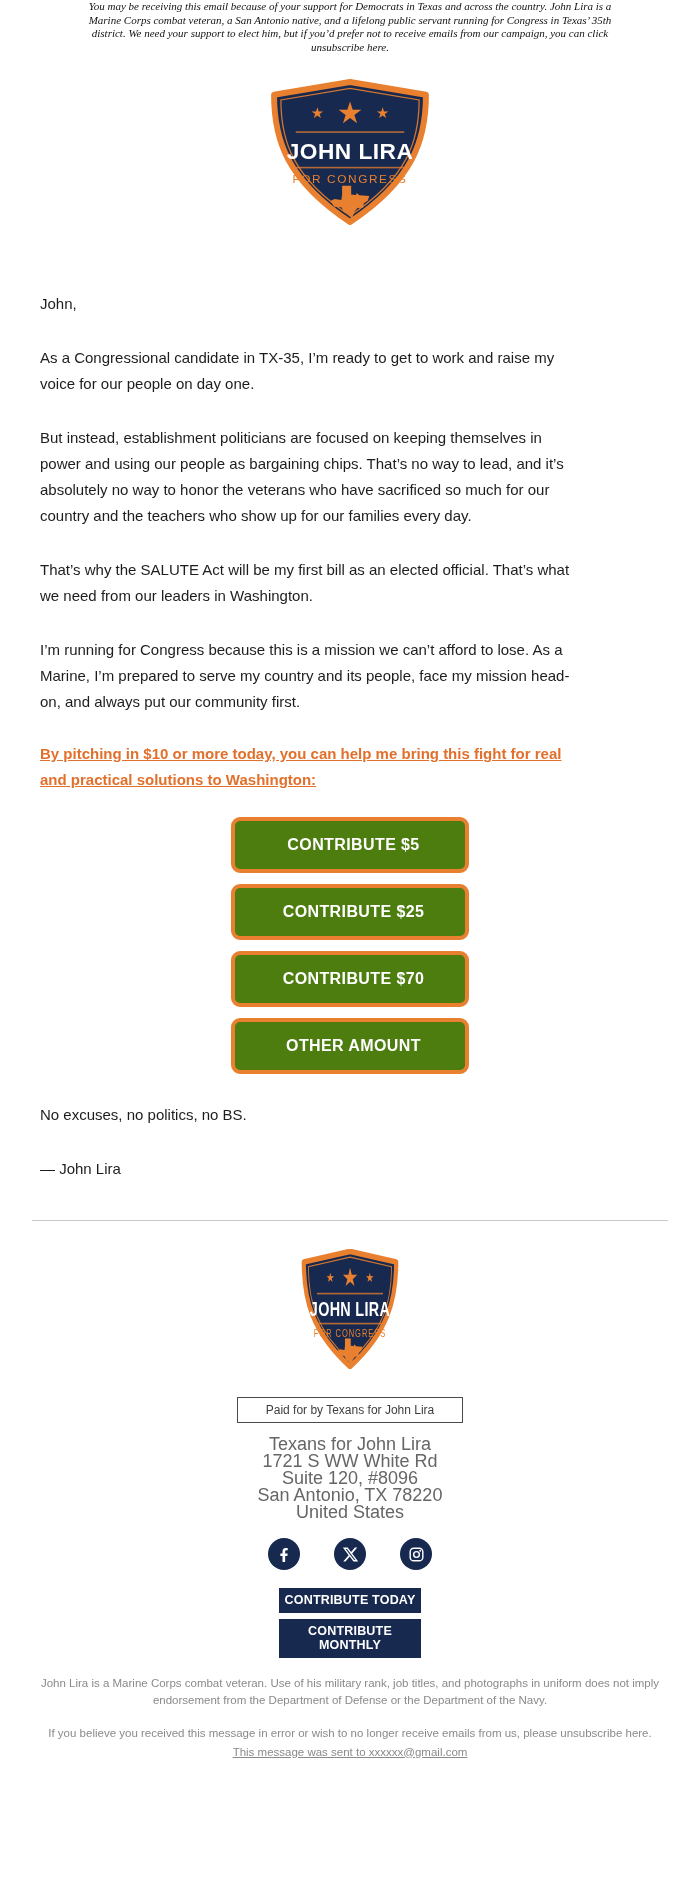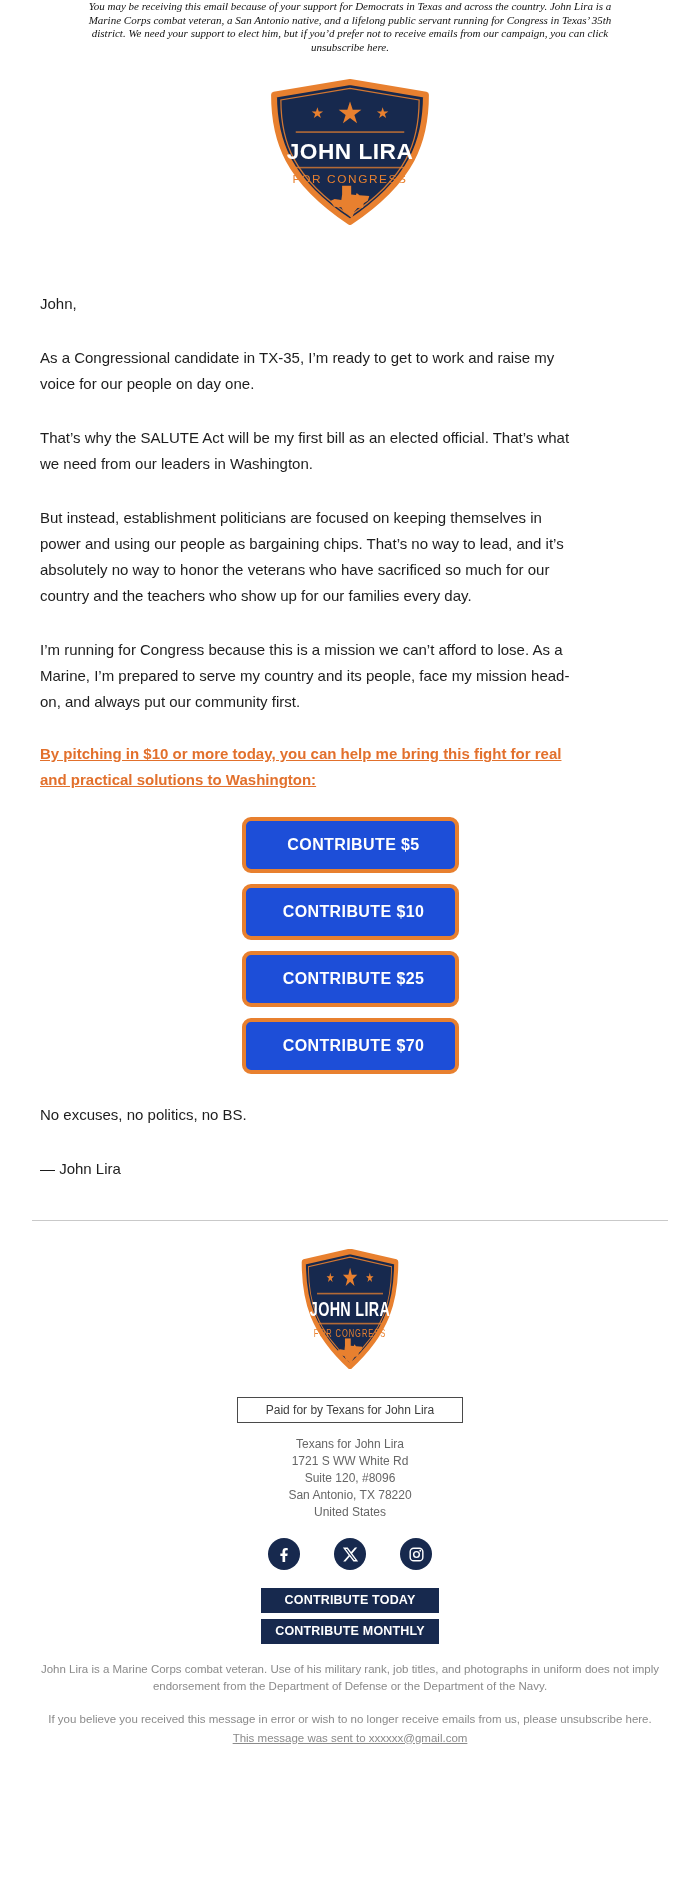--- a/index.html
+++ b/index.html
@@ -15,44 +15,44 @@
 
   .content { width:537px; margin-left:40px; font-size:15px; line-height:26px; }
   .content p { margin-top:28px; }
   .content .greeting { margin-top:62px; }
 
   .cta { display:block; margin-top:26px; color:#E2702C; font-weight:bold;
     text-decoration:underline; cursor:pointer; }
 
   .donate-group { margin-top:24px; }
   .donate-btn { display:flex; align-items:center; justify-content:center;
-    width:217px; height:56px; margin:11px auto 0; background:#1d4ed8;
+    width:238px; height:56px; margin:11px auto 0; background:#4d7c0f;
     border:4px solid #E8802F; border-radius:9px; color:#ffffff; font-weight:bold;
     font-size:16px; letter-spacing:.4px; text-decoration:none; cursor:pointer;padding-left:7px; }
   .donate-btn:first-child { margin-top:0; }
 
   .closing { margin-top:28px; }
   .signature { margin-top:26px; }
 
   .divider { width:636px; margin:38px auto 0; border:none; border-top:1px solid #c9c9c9; }
 
   .footer { text-align:center; }
   .footer-logo { margin-top:28px; }
 
   .paid-box { display:inline-block; border:1px solid #4a4a4a; padding:5px 28px;
     font-size:12px; color:#3d3d3d; margin-top:24px; }
 
-  .address { margin-top:13px; font-size:12px; line-height:17px; color:#666666; }
+  .address { margin-top:13px; font-size:18px; line-height:17px; color:#666666; }
 
   .socials { margin-top:17px; display:flex; justify-content:center; gap:34px; }
   .social-circle { width:32px; height:32px; border-radius:50%; background:#17294E;
     display:flex; align-items:center; justify-content:center; cursor:pointer; }
 
   .footer-btns { margin-top:18px; }
-  .footer-btn { display:block; width:178px; margin:6px auto 0; background:#17294E;
+  .footer-btn { display:block; width:142px; margin:6px auto 0; background:#17294E;
     color:#ffffff; font-size:12.5px; font-weight:bold; text-align:center;
     padding:5px 0 6px; text-decoration:none; letter-spacing:.2px; cursor:pointer; }
   .footer-btn:first-child { margin-top:0; }
 
   .disclaimer { width:622px; margin:17px auto 0; font-size:11.5px; line-height:16.5px;
     color:#8a8a8a; text-align:center; }
   .disclaimer a { color:#8a8a8a; text-decoration:none; cursor:pointer; }
   .sent-to { margin-top:4px; font-size:11.5px; color:#8a8a8a; text-align:center;text-decoration:underline; }
 </style>
 </head>
@@ -76,31 +76,31 @@
     <text x="85" y="105" font-size="12" fill="#E8802F" text-anchor="middle" font-family="Liberation Sans, sans-serif" letter-spacing="1.6">FOR CONGRESS</text>
     <svg x="65" y="108" width="40" height="34" viewBox="0 0 100 100" preserveAspectRatio="none">
       <polygon fill="#E8802F" points="30,0 53,0 53,27 65,28 67,22 74,29 99,31 95,45 85,53 83,66 69,67 61,78 55,99 44,85 34,78 28,65 10,63 0,46 11,40 28,43 30,27"></polygon>
     </svg>
   </svg>
 </div>
 
 <div class="content">
   <p class="greeting">John,</p>
   <p>As a Congressional candidate in TX-35, I’m ready to get to work and raise my voice for our people on day one.</p>
+  <p>But instead, establishment politicians are focused on keeping themselves in power and using our people as bargaining chips. That’s no way to lead, and it’s absolutely no way to honor the veterans who have sacrificed so much for our country and the teachers who show up for our families every day.</p>
   <p>That’s why the SALUTE Act will be my first bill as an elected official. That’s what we need from our leaders in Washington.</p>
-  <p>But instead, establishment politicians are focused on keeping themselves in power and using our people as bargaining chips. That’s no way to lead, and it’s absolutely no way to honor the veterans who have sacrificed so much for our country and the teachers who show up for our families every day.</p>
   <p>I’m running for Congress because this is a mission we can’t afford to lose. As a Marine, I’m prepared to serve my country and its people, face my mission head-on, and always put our community first.</p>
   <a class="cta">By pitching in $10 or more today, you can help me bring this fight for real and practical solutions to Washington:</a>
 </div>
 
 <div class="donate-group">
   <a class="donate-btn">CONTRIBUTE $5</a>
-  <a class="donate-btn">CONTRIBUTE $10</a>
   <a class="donate-btn">CONTRIBUTE $25</a>
   <a class="donate-btn">CONTRIBUTE $70</a>
+  <a class="donate-btn">OTHER AMOUNT</a>
 </div>
 
 <div class="content">
   <p class="closing">No excuses, no politics, no BS.</p>
   <p class="signature">— John Lira</p>
 </div>
 
 <hr class="divider">
 
 <div class="footer">

